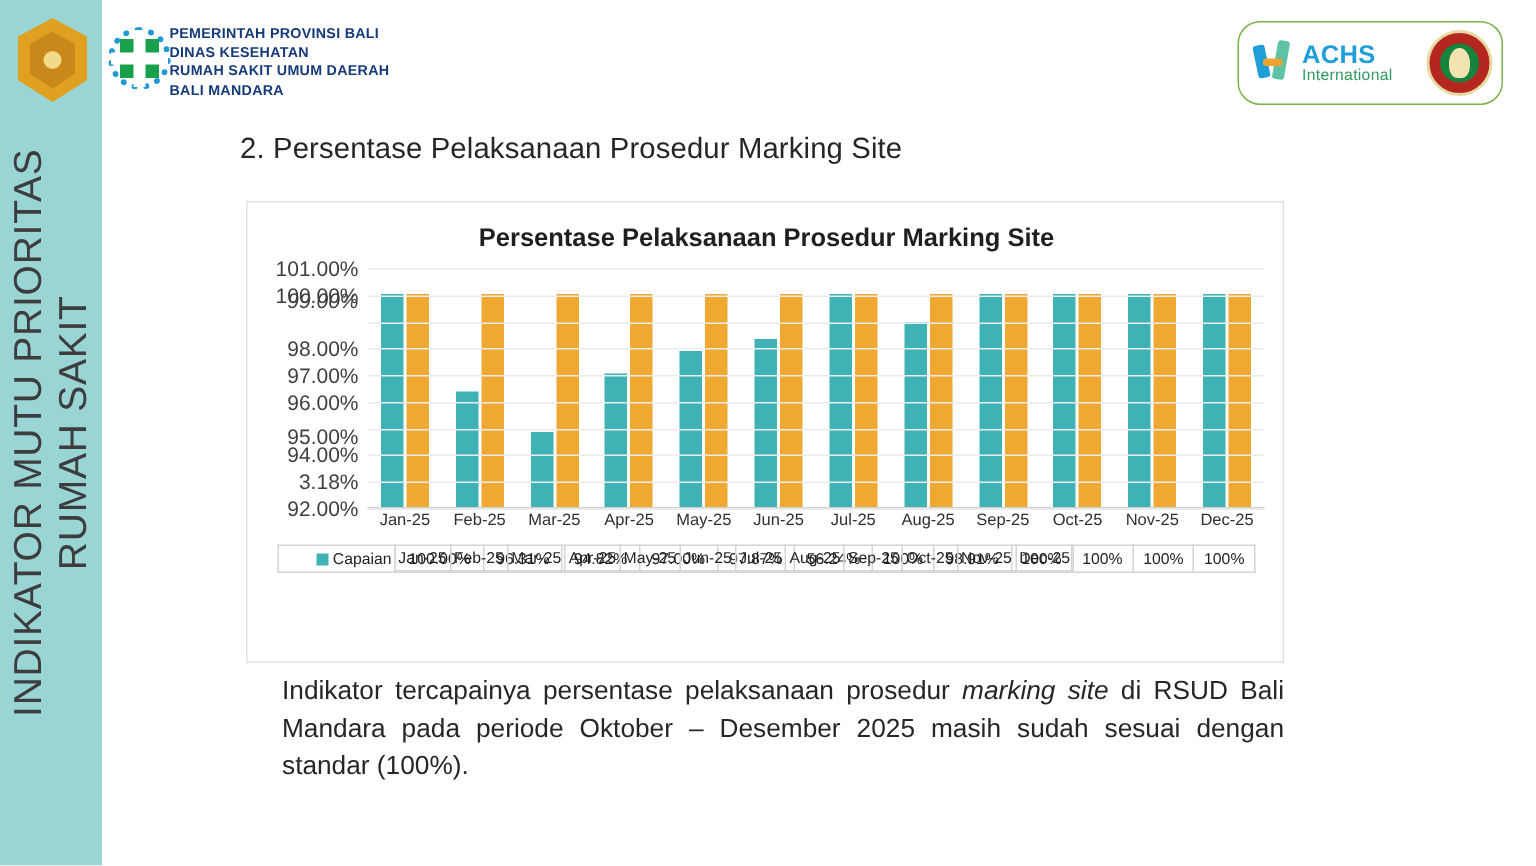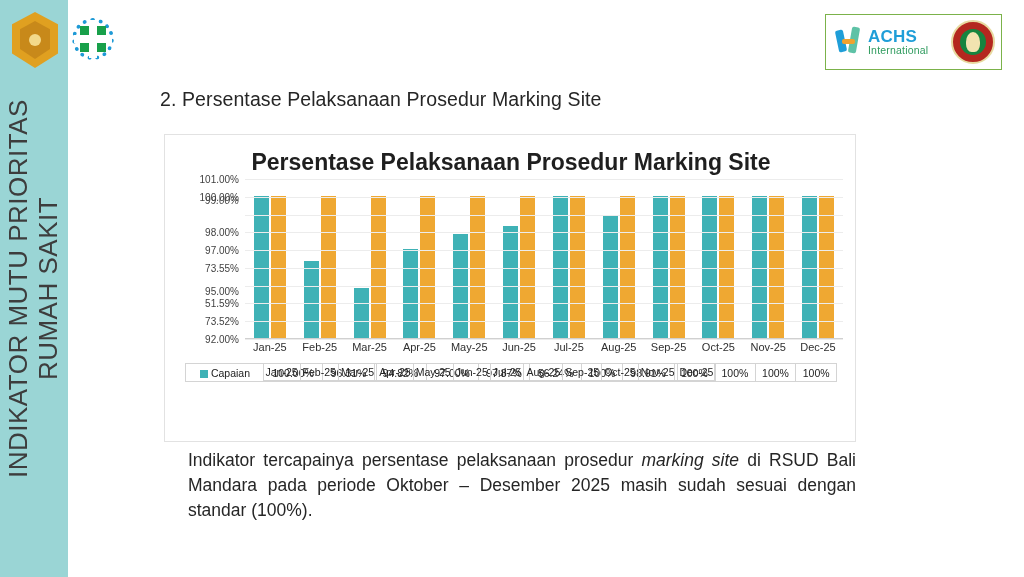--- a/index.html
+++ b/index.html
@@ -116,21 +116,21 @@
     line-height: 1.32;
     letter-spacing: 0.2px;
   }
   .org-text div { white-space: nowrap; }
 
   .achs-box {
     position: absolute;
     right: 22px; top: 14px;
     width: 175px; height: 54px;
     border: 1px solid #7bb24a;
-    border-radius: 0;
+    border-radius: 15px;
     background: #ffffff;
     display: flex;
     align-items: center;
   }
   .achs-mark {
     width: 26px; height: 30px;
     margin-left: 10px;
     position: relative;
     flex: none;
   }
@@ -200,39 +200,39 @@
     width: 692px; height: 308px;
     background: #ffffff;
     border: 1px solid #e2e2e2;
     box-sizing: border-box;
   }
   .chart-title {
     position: absolute;
     left: 0; top: 14px;
     width: 692px;
     text-align: center;
-    font-size: 23px;
+    font-size: 17px;
     font-weight: bold;
     color: #1f1f1f;
   }
 
   .plot-wrap {
     position: absolute;
     left: 18px; top: 44px;
     width: 660px; height: 180px;
   }
   .y-axis {
     position: absolute;
     left: 0; top: 0;
     width: 60px; height: 160px;
   }
   .y-tick {
     position: absolute;
     right: 4px;
-    font-size: 10px;
+    font-size: 14px;
     color: #3f3f3f;
     transform: translateY(-50%);
     white-space: nowrap;
   }
   .plot {
     position: absolute;
     left: 62px; top: 0;
     width: 598px; height: 160px;
     border-bottom: 1px solid #d0d0d0;
     box-sizing: border-box;
@@ -287,21 +287,21 @@
     color: #222;
   }
   .data-table td {
     border: 1px solid #d4d4d4;
     text-align: center;
     height: 17px;
     padding: 0 2px;
     white-space: nowrap;
   }
   .data-table td.rowhead {
-    text-align: center;
+    text-align: right;
     padding-left: 3px;
     width: 72px;
     margin-top: 46px;
   }
   .data-table tr.header td {
     border-top: none;
   }
   .data-table td.blank {
     border: none;
   }
@@ -340,20 +340,26 @@
         <div class="emblem-inner"></div>
         <div class="emblem-dot"></div>
       </div>
   </div>
 
   <div class="health-logo">
     <div class="hl-ring"></div>
     <div class="hl-cross"></div>
   </div>
 
+  <div class="org-text">
+    <div>PEMERINTAH PROVINSI BALI</div>
+    <div>DINAS KESEHATAN</div>
+    <div>RUMAH SAKIT UMUM DAERAH</div>
+    <div>BALI MANDARA</div>
+  </div>
 
   <div class="achs-box">
     <div class="achs-mark">
       <span class="am1"></span>
         <span class="am2"></span>
         <span class="am3"></span>
     </div>
     <div class="achs-name">
       <div class="a1">ACHS</div>
       <div class="a2">International</div>
@@ -367,24 +373,24 @@
 <div class="chart-card">
   <div class="chart-title">Persentase Pelaksanaan Prosedur Marking Site</div>
 
   <div class="plot-wrap">
     <div class="y-axis">
         <div class="y-tick" style="top: 0px;">101.00%</div>
         <div class="y-tick" style="top: 17.7778px;">100.00%</div>
         <div class="y-tick" style="top: 21px; font-style: italic;">99.00%</div>
         <div class="y-tick" style="top: 53.3333px;">98.00%</div>
         <div class="y-tick" style="top: 71.1111px;">97.00%</div>
-        <div class="y-tick" style="top: 88.8889px;">73.55%</div>
+        <div class="y-tick" style="top: 88.8889px;">96.00%</div>
         <div class="y-tick" style="top: 112px;">95.00%</div>
-        <div class="y-tick" style="top: 124.444px;">51.59%</div>
-        <div class="y-tick" style="top: 142.222px;">73.52%</div>
+        <div class="y-tick" style="top: 124.444px;">94.00%</div>
+        <div class="y-tick" style="top: 142.222px;">3.18%</div>
         <div class="y-tick" style="top: 160px;">92.00%</div>
       </div>
     <div class="plot">
       <div class="bars">
           <div class="bar-group">
             <div class="bar capaian" style="height: 142.222px; background: rgb(63, 178, 182);"></div>
             <div class="bar standar" style="height: 142.222px; background: rgb(239, 168, 50);"></div>
           </div>
           <div class="bar-group">
             <div class="bar capaian" style="height: 76.6222px; background: rgb(63, 178, 182);"></div>

